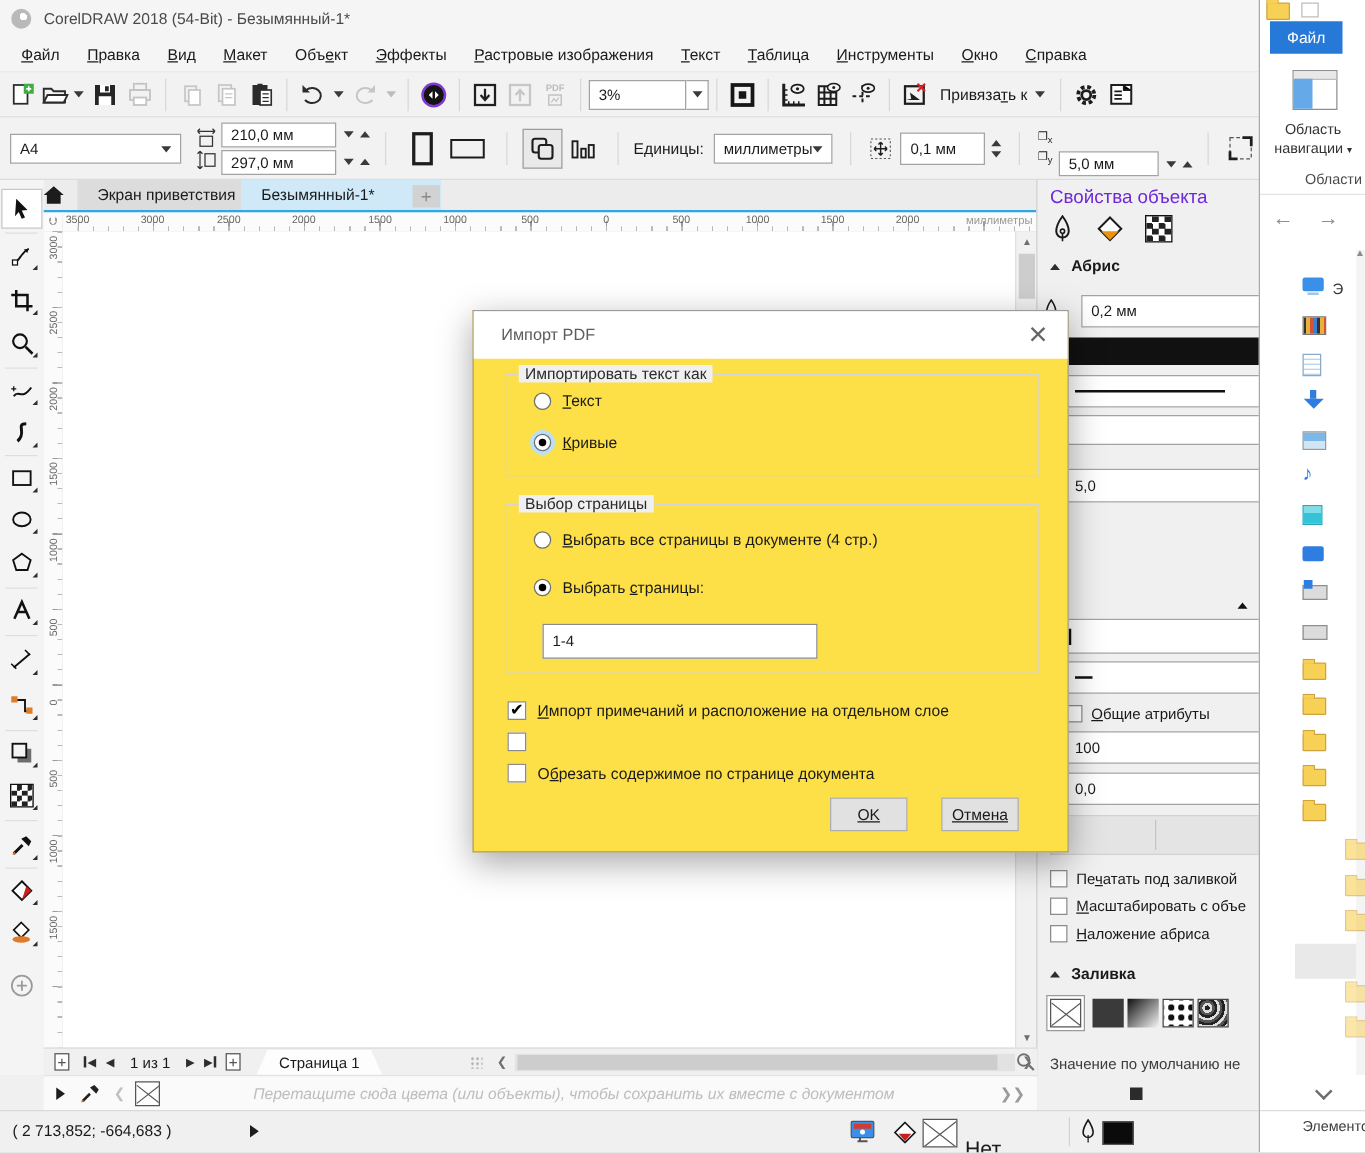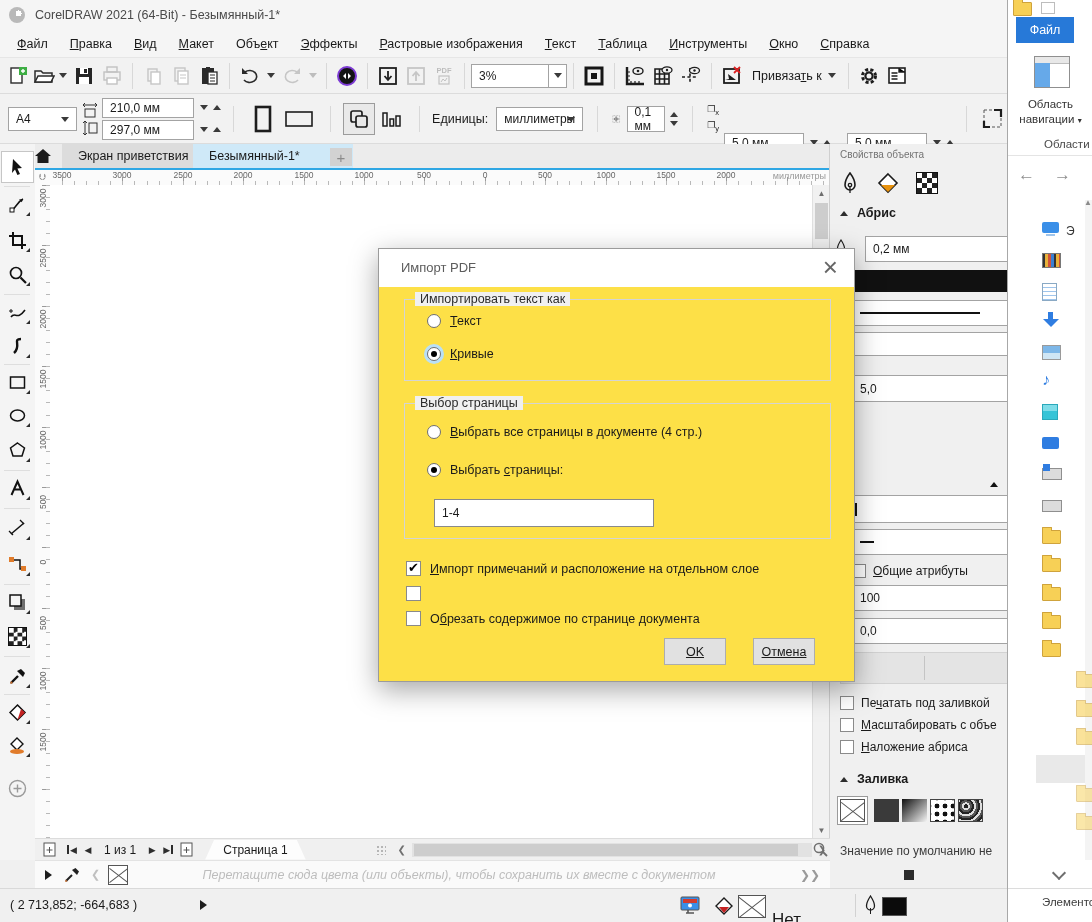--- a/index.html
+++ b/index.html
@@ -84,21 +84,21 @@
   .chev{width:8px;height:8px;border-right:2px solid #6e6e6e;border-bottom:2px solid #6e6e6e;transform:rotate(45deg);}
   svg{display:block;}
 </style>
 </head>
 <body>
 
 <div id="app">
 
   <div class="abs" id="titlebar">
     <div style="width:16px;height:16px;border-radius:50%;background:radial-gradient(circle at 60% 40%,#fff 0 3px,#b9b9b9 3px);margin:0 10px 0 9px;"></div>
-    <span style="color:#4a4a4a;font-size:12.5px;">CorelDRAW 2021 (64-Bit) - Безымянный-1*</span>
+    <span style="color:#4a4a4a;font-size:12.5px;">CorelDRAW 2018 (54-Bit) - Безымянный-1*</span>
   </div>
 
   <div class="abs" id="menubar">
     <span class="menu-item"><u>Ф</u>айл</span>
     <span class="menu-item"><u>П</u>равка</span>
     <span class="menu-item"><u>В</u>ид</span>
     <span class="menu-item"><u>М</u>акет</span>
     <span class="menu-item">Объ<u>е</u>кт</span>
     <span class="menu-item"><u>Э</u>ффекты</span>
     <span class="menu-item"><u>Р</u>астровые изображения</span>
@@ -354,21 +354,21 @@
       </div>
     <div style="display:flex;flex-direction:column;gap:4px;margin-left:5px;">
       <div class="caret-up"></div>
         <div class="caret"></div>
     </div>
     <div class="sep" style="margin:0 14px;"></div>
     <div style="display:flex;flex-direction:column;gap:3px;margin-right:5px;font-size:9px;color:#222;">
       <span>❐<sub>x</sub></span>
         <span>❐<sub>y</sub></span>
     </div>
-    <div style="display:flex;gap:16px;margin-top:48px;">
+    <div style="display:flex;flex-direction:column;gap:3px;margin-top:48px;">
       <div style="display:flex;align-items:center;">
         <div class="fld" style="width:80px;height:20px;">
             <span>5,0 мм</span>
           </div>
         <div style="display:flex;gap:5px;margin-left:6px;">
             <div class="caret"></div>
             <div class="caret-up"></div>
           </div>
       </div>
       <div style="display:flex;align-items:center;">
@@ -552,21 +552,21 @@
 
   <div class="abs" id="canvas"></div>
 
   <div class="abs" id="vscroll">
     <div class="scrbtn" style="position:absolute;top:0;">▲</div>
     <div id="vthumb"></div>
     <div class="scrbtn" style="position:absolute;bottom:0;">▼</div>
   </div>
 
   <div class="abs" id="docker">
-    <div style="padding:5px 0 0 10px;font-size:10px;color:#737373;">Свойства объекта</div>
+    <div style="padding:5px 0 0 10px;font-size:15px;color:#6d28d9;">Свойства объекта</div>
     <div style="position:absolute;left:10px;top:28px;display:flex;gap:16px;align-items:center;">
       <svg width="20" height="22" viewBox="0 0 20 22">
           <path d="M10 1c3 4 5 8 5 12a5 5 0 0 1-10 0c0-4 2-8 5-12z" fill="none" stroke="#1b1b1b" stroke-width="1.6"></path>
           <circle cx="10" cy="13" r="1.7" fill="none" stroke="#1b1b1b" stroke-width="1.3"></circle>
           <path d="M10 15v6" stroke="#1b1b1b" stroke-width="1.3"></path>
         </svg>
       <svg width="24" height="22" viewBox="0 0 24 22">
           <path d="M12 2l9 9-9 9-9-9z" fill="#fff" stroke="#1b1b1b" stroke-width="1.6"></path>
           <path d="M5 13h14l-7 7z" fill="#e8920e"></path>
         </svg>

